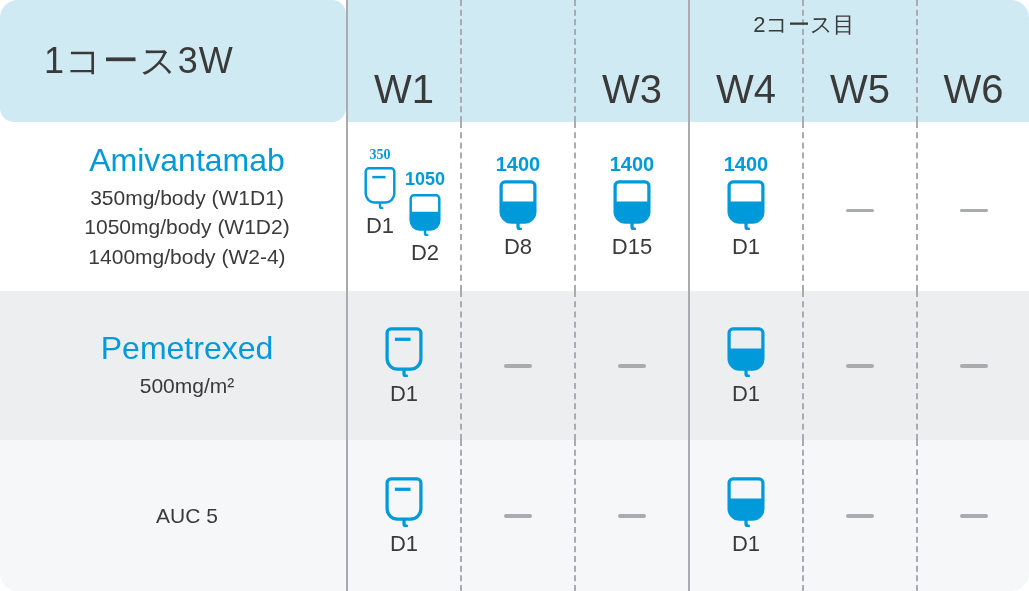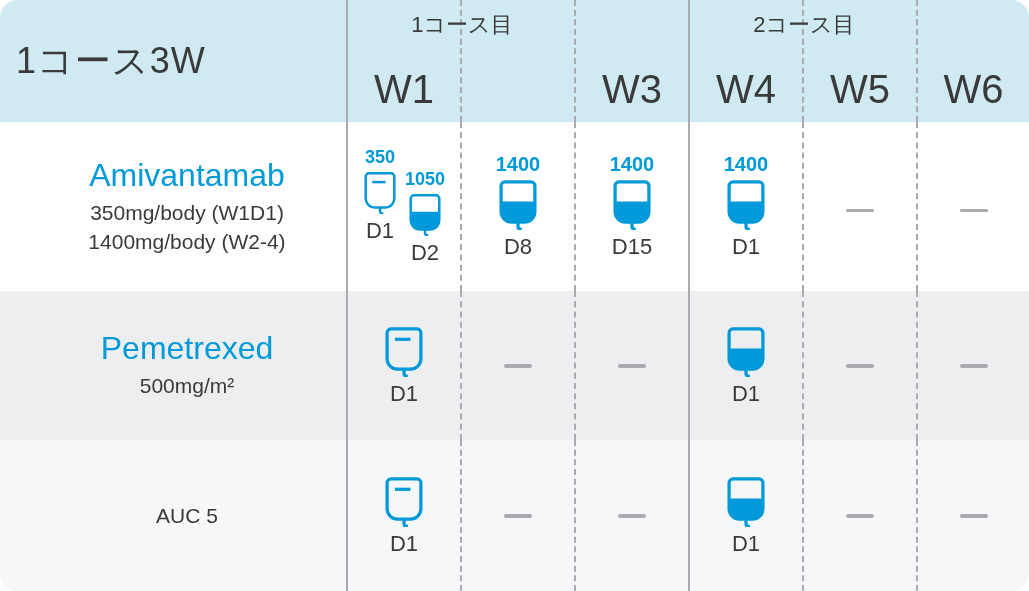--- a/index.html
+++ b/index.html
@@ -2,21 +2,21 @@
 <html><head>
   <meta charset="utf-8">
   <style>
     * { margin:0; padding:0; box-sizing:border-box; }
     body { font-family:"Helvetica Neue",Arial,"Hiragino Kaku Gothic ProN","Yu Gothic",sans-serif; background:#fff; }
     .container { width:1029px; height:591px; border-radius:18px; overflow:hidden; }
     .grid { display:grid; grid-template-columns:346px 114px 114px 114px 114px 114px 113px; grid-template-rows:122px 169px 149px 151px; height:100%; }
     .cell { position:relative; display:flex; flex-direction:column; align-items:center; justify-content:center; }
     
     .hdr { background:#cfeaf2; }
-    .hdr.title { align-items:flex-start; justify-content:center; padding-left:16px; }
+    .hdr.title { align-items:flex-start; justify-content:center; padding-left:44px;border-radius:14px; }
     .hdr.title span { font-size:36px; color:#3a3a3a; font-weight:300; letter-spacing:1px; }
     .hdr .week { font-size:40px; color:#3a3a3a; font-weight:300; position:absolute; bottom:10px; }
     
     .drug { align-items:center; justify-content:center; padding-left:28px; }
     .drug .name { font-size:32px; color:#0099d9; font-weight:300; margin-bottom:4px; }
     .drug .dose { font-size:21px; color:#3a3a3a; font-weight:300; line-height:1.4; }
     
     .bg-white { background:#fff; }
     .bg-grey  { background:#eceeef; }
     .bg-ltgrey{ background:#f6f7f8; }
@@ -43,45 +43,45 @@
 <div class="container">
   <div class="grid">
 
     <div class="cell hdr title">
       <span>1コース3W</span>
     </div>
     <div class="cell hdr bl-solid">
       <span class="week">W1</span>
     </div>
     <div class="cell hdr bl-dash">
-      <span class="course-span" style="left:-50%;">1コース目</span>
     </div>
     <div class="cell hdr bl-dash">
       <span class="week">W3</span>
     </div>
     <div class="cell hdr bl-solid">
       <span class="week">W4</span>
     </div>
     <div class="cell hdr bl-dash">
       <span class="course-span" style="left:-50%;">2コース目</span>
       <span class="week">W5</span>
     </div>
     <div class="cell hdr bl-dash">
       <span class="week">W6</span>
     </div>
 
     <div class="cell drug bg-white">
       <div class="name">Amivantamab</div>
       <div class="dose">350mg/body   (W1D1)</div>
+      <div class="dose">1050mg/body (W1D2)</div>
       <div class="dose">1400mg/body (W2-4)</div>
     </div>
     <div class="cell bg-white bl-solid">
       <div class="twin">
         <div class="col">
-          <div class="dose-lbl" style="font-size:18px;">350</div>
+          <div class="dose-lbl" style="font-size:14px;font-family:Liberation Serif, serif;">350</div>
           <svg class="bag-svg-sm" viewBox="0 0 60 80">
             <path class="strokeS" d="M10 6 h40 a6 6 0 0 1 6 6 v40 a16 16 0 0 1 -16 16 h-20 a16 16 0 0 1 -16 -16 v-40 a6 6 0 0 1 6 -6 z"></path>
             <line class="strokeS" x1="16" y1="22" x2="40" y2="22"></line>
             <path class="strokeS" d="M30 68 v7 q0 4 6 4"></path>
           </svg>
           <div class="day-lbl">D1</div>
         </div>
         <div class="col">
           <div class="dose-lbl" style="font-size:18px;margin-top:22px;">1050</div>
           <svg class="bag-svg-sm" viewBox="0 0 60 80">

